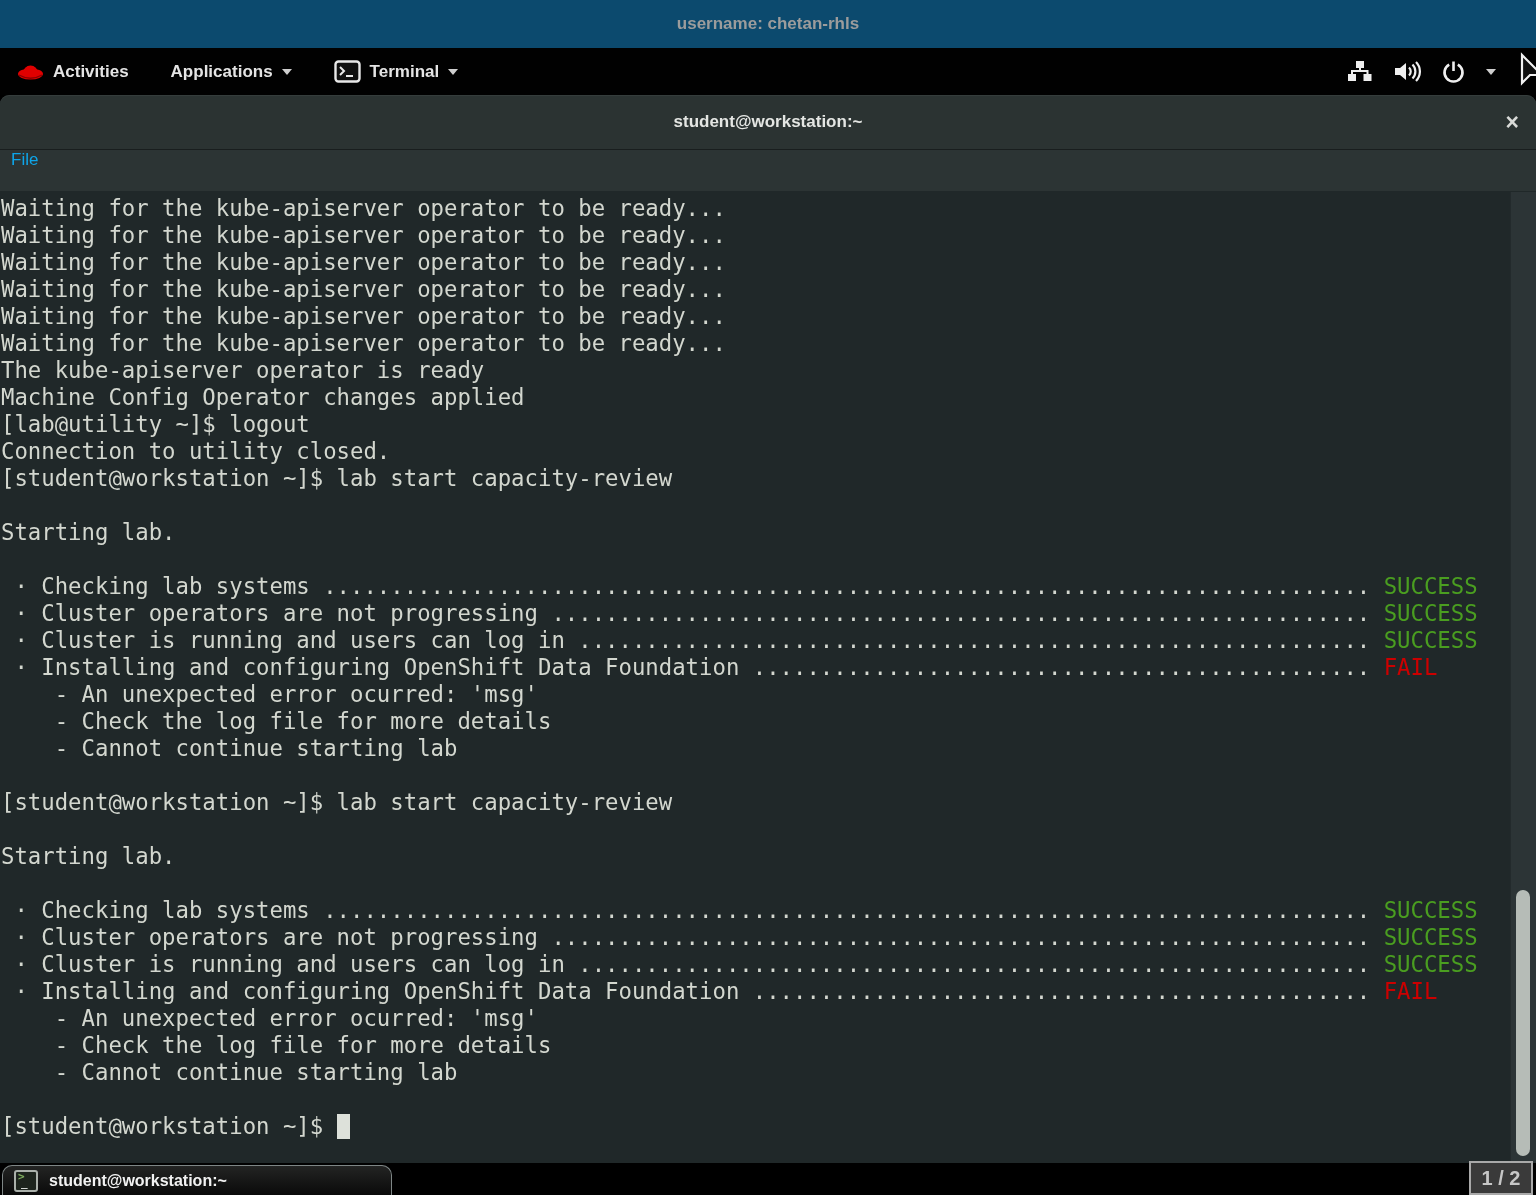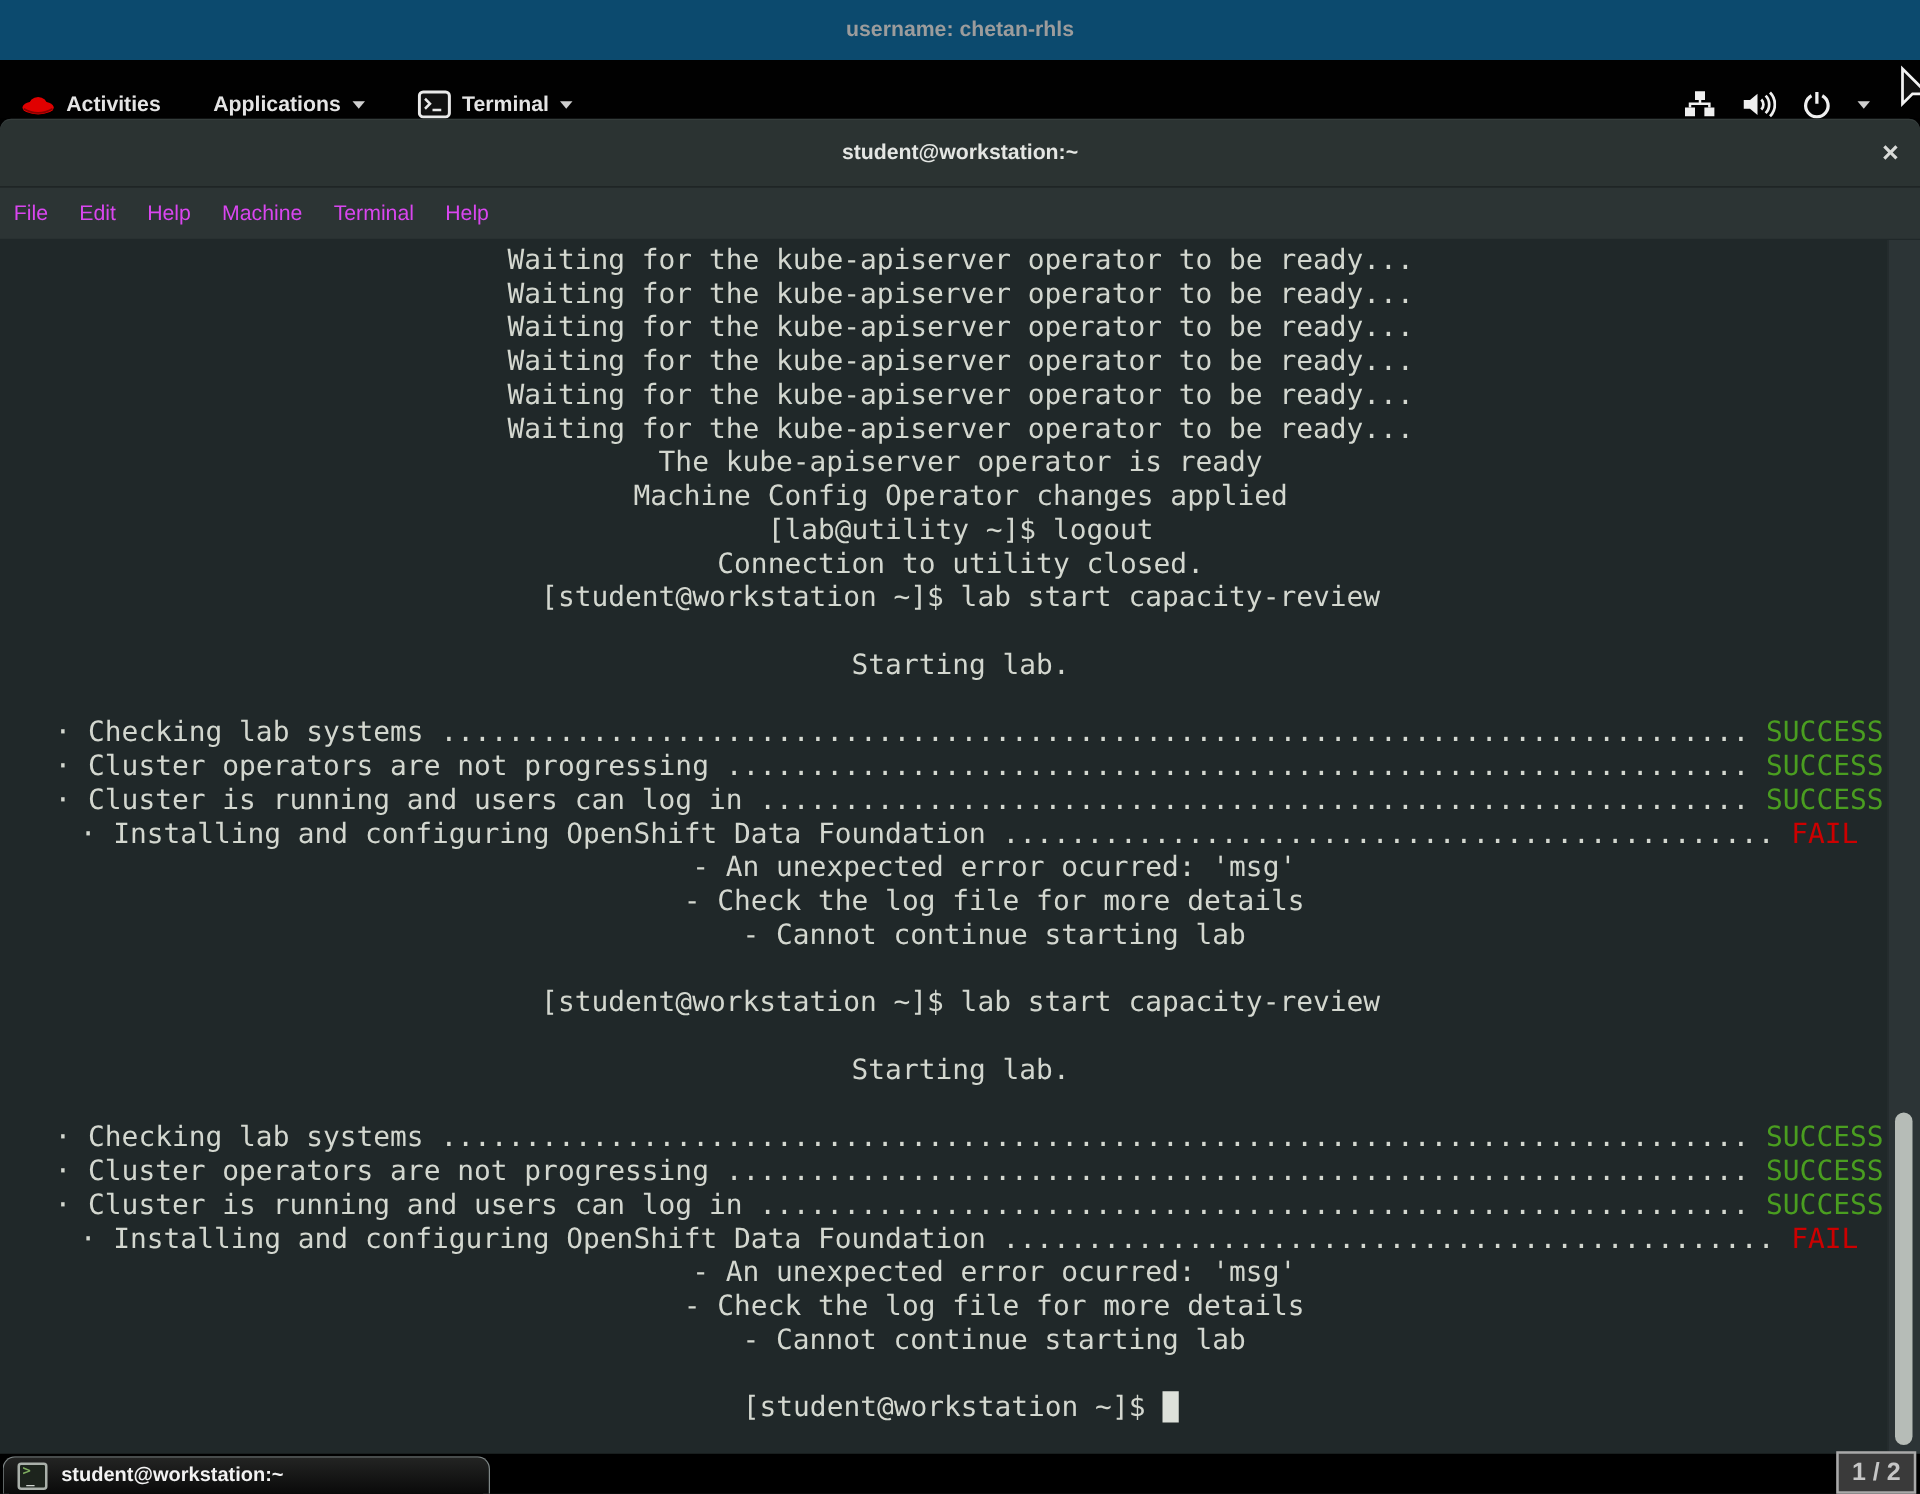--- a/index.html
+++ b/index.html
@@ -6,48 +6,48 @@
   body{width:1536px;height:1195px;position:relative;overflow:hidden;
        font-family:"Liberation Sans",sans-serif;-webkit-font-smoothing:antialiased;}
 
   
   .banner{position:absolute;top:0;left:0;right:0;height:48px;background:#0c4a6e;
           display:flex;align-items:center;justify-content:center;}
   .banner span{color:#9c9c9c;font-weight:bold;font-size:17px;}
 
   
   .topbar{position:absolute;top:48px;left:0;right:0;height:47px;background:#010101;
-          display:flex;align-items:flex-end;color:#e4e4e4;font-size:17px;font-weight:600;}
+          display:flex;align-items:center;color:#e4e4e4;font-size:17px;font-weight:600;}
   .tb-left{display:flex;align-items:center;gap:42px;padding-left:17px;}
   .tb-item{display:flex;align-items:center;gap:9px;cursor:default;}
   .tb-center{position:absolute;left:0;right:0;display:flex;justify-content:center;pointer-events:none;}
   .tb-center .tb-item{pointer-events:auto;white-space:pre;}
   .tb-right{margin-left:auto;display:flex;align-items:center;gap:21px;padding-right:40px;}
   .caret{width:0;height:0;border-left:5px solid transparent;border-right:5px solid transparent;
          border-top:6px solid #cfcfcf;display:inline-block;}
   .ptr-frag{position:absolute;right:0;top:3px;width:16px;height:40px;overflow:hidden;}
 
   
   .window{position:absolute;top:95px;left:0;right:0;bottom:0;background:#202829;
           border-radius:9px 9px 0 0;}
   .titlebar{height:54px;background:#2b3332;border-radius:9px 9px 0 0;position:relative;
             display:flex;align-items:center;justify-content:center;
             box-shadow:inset 0 1px 0 rgba(255,255,255,0.05);}
   .title{font-weight:bold;font-size:17px;color:#e4e6e3;}
   .close{position:absolute;right:17px;top:50%;transform:translateY(-50%);
          color:#d9dbd8;font-size:23px;font-weight:bold;line-height:1;cursor:default;}
   .menubar{height:42px;background:#2c3434;border-top:1px solid #191e1e;
-           display:flex;align-items:center;gap:25px;padding-left:11px;
-           font-size:17px;font-weight:400;color:#d946ef;box-sizing:border-box;}
+           display:flex;align-items:flex-start;gap:25px;padding-left:11px;
+           font-size:17px;font-weight:400;color:#0ea5e9;box-sizing:border-box;flex-direction:column;}
   .menubar .mitem{cursor:default;}
 
   .content{position:absolute;top:97px;left:0;right:0;bottom:0;background:#202829;overflow:hidden;}
   .output{font-family:"DejaVu Sans Mono",monospace;font-size:22.3px;line-height:27px;
           color:#d3d7cf;white-space:pre;padding:3px 0 0 1px;}
-  .tline{height:27px;text-align:center;}
+  .tline{height:27px;}
   .cursor{display:inline-block;width:13px;height:25px;background:#dde1da;vertical-align:-5px;}
 
   .sb-track{position:absolute;top:0;right:0;bottom:0;width:25px;background:#2c3436;
             border-left:1px solid #232a2c;}
   .sb-thumb{position:absolute;left:5px;width:14px;top:698px;height:266px;
             background:#b6bcb7;border-radius:8px;}
 
   
   .taskbar{position:absolute;left:0;right:0;bottom:0;height:32px;background:#000;}
   .task-btn{position:absolute;left:2px;top:2px;width:390px;height:30px;

